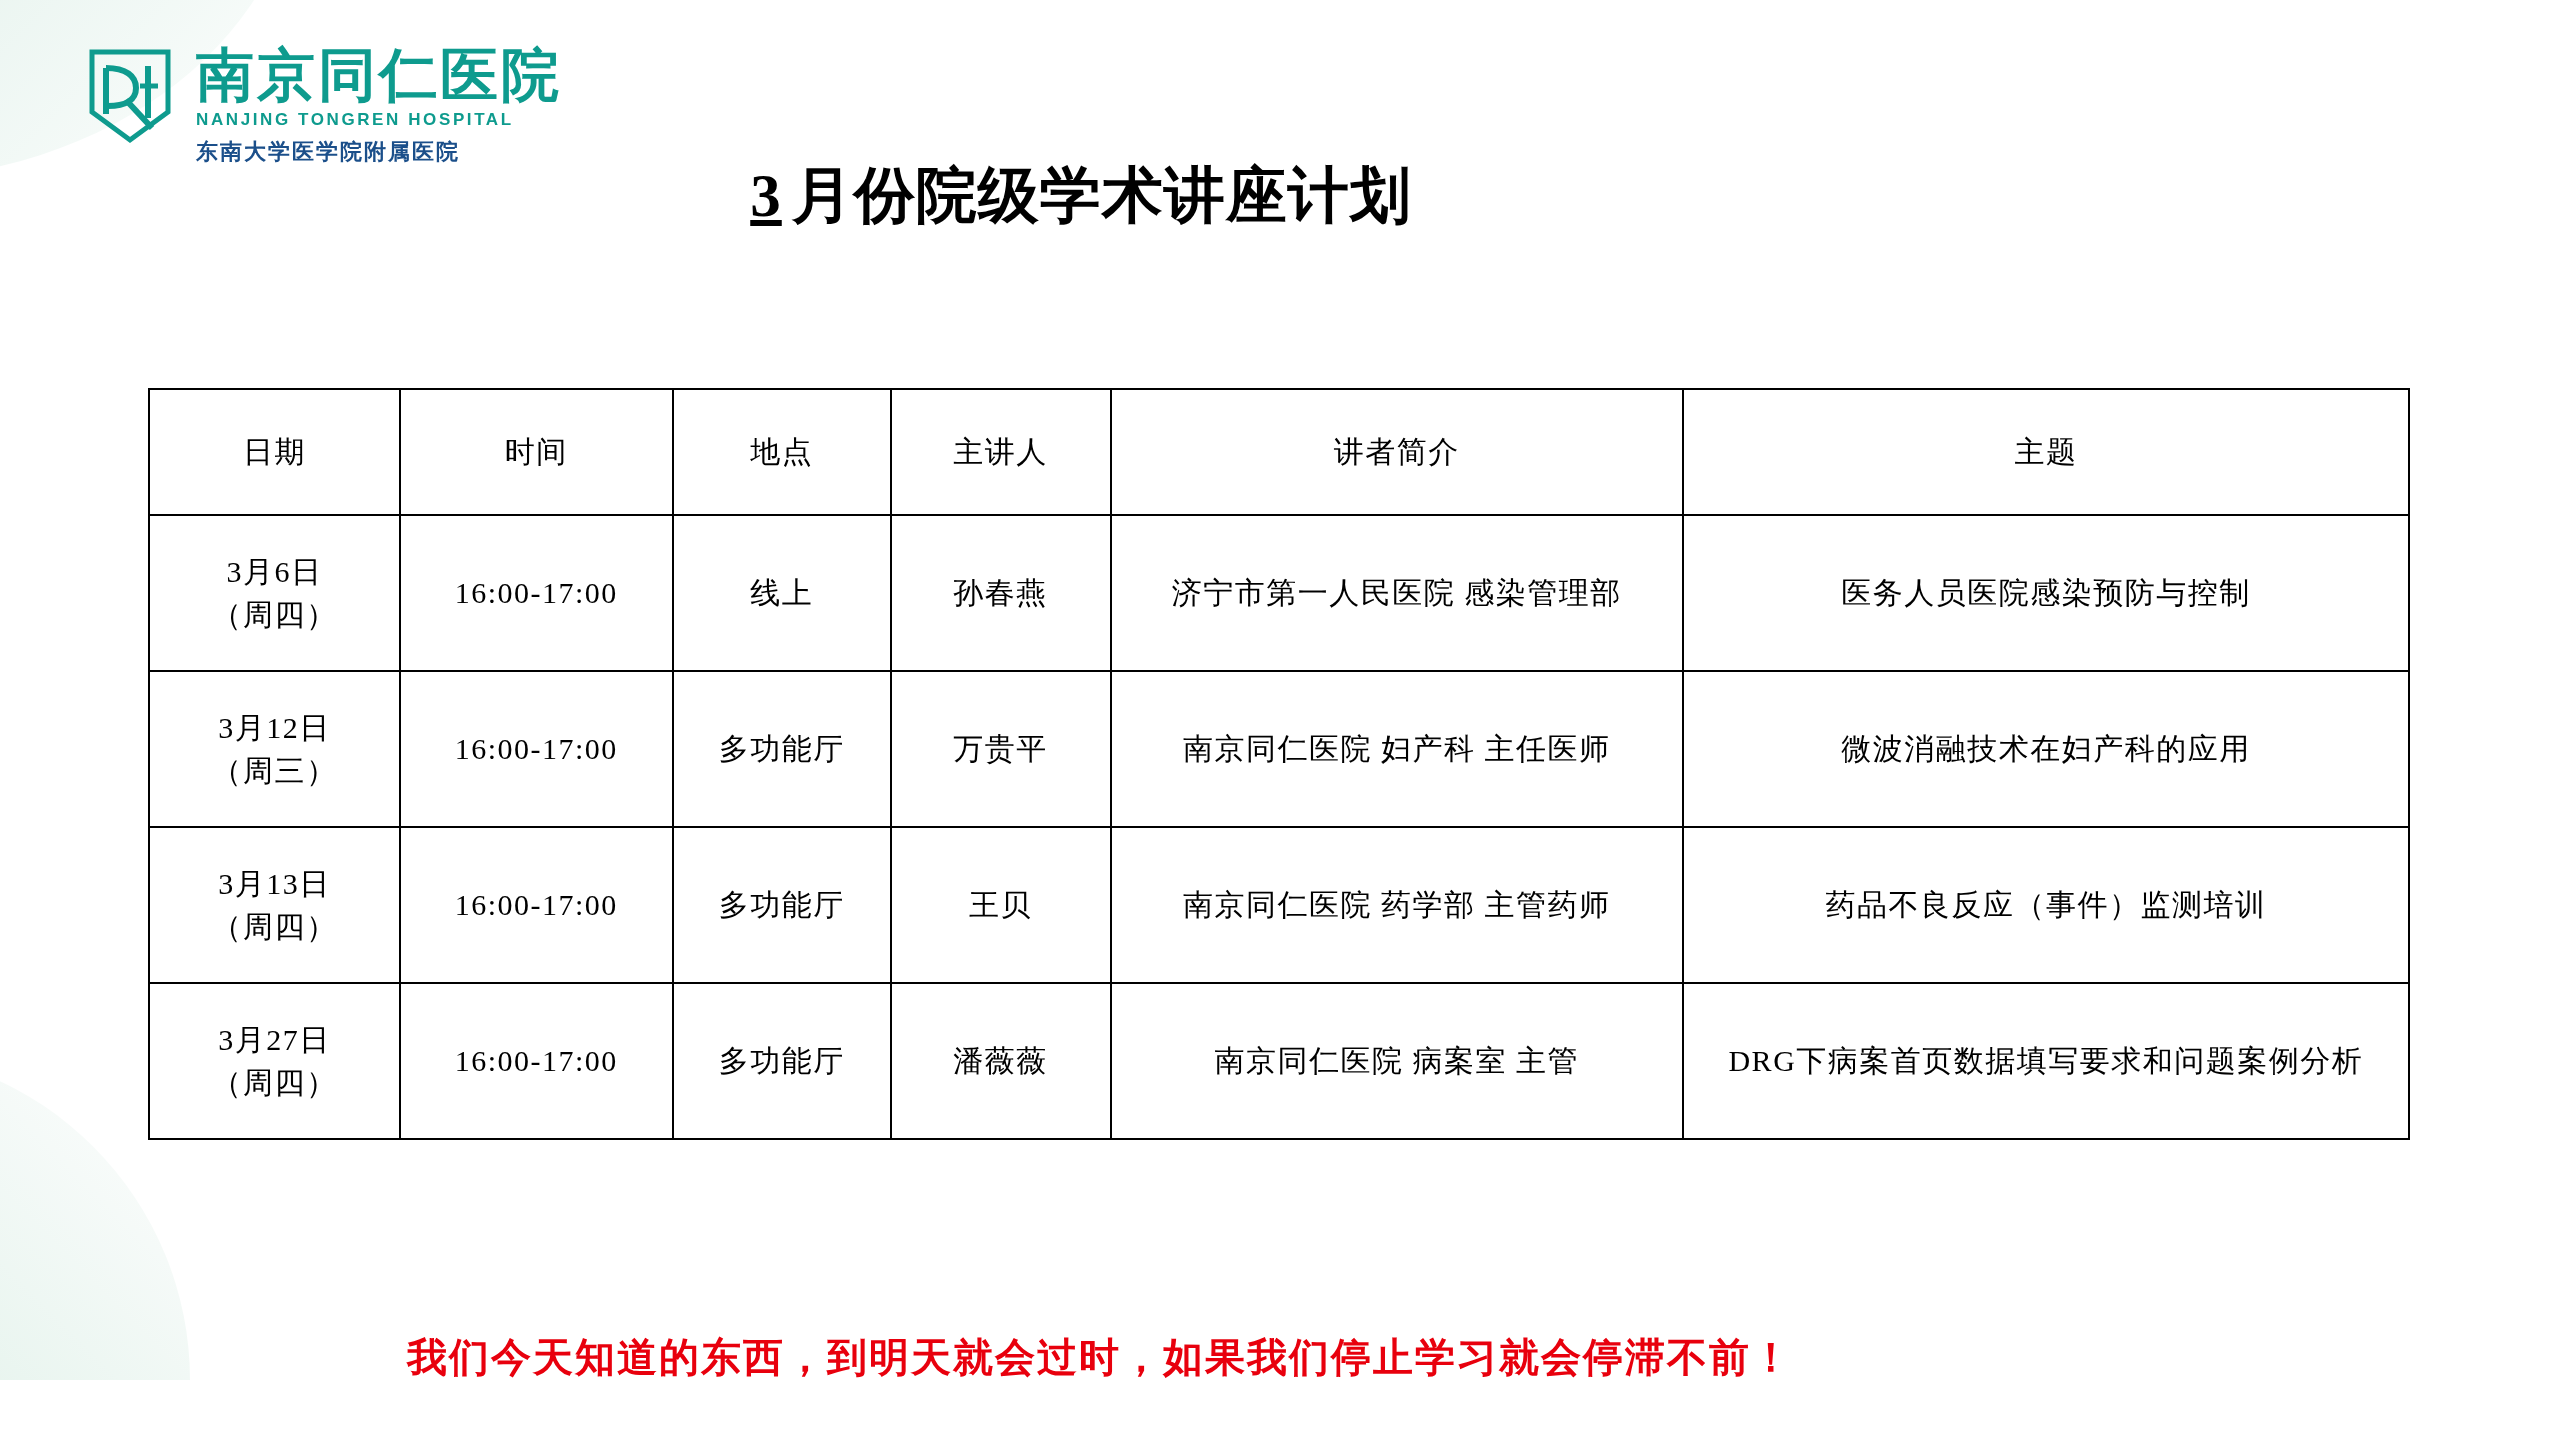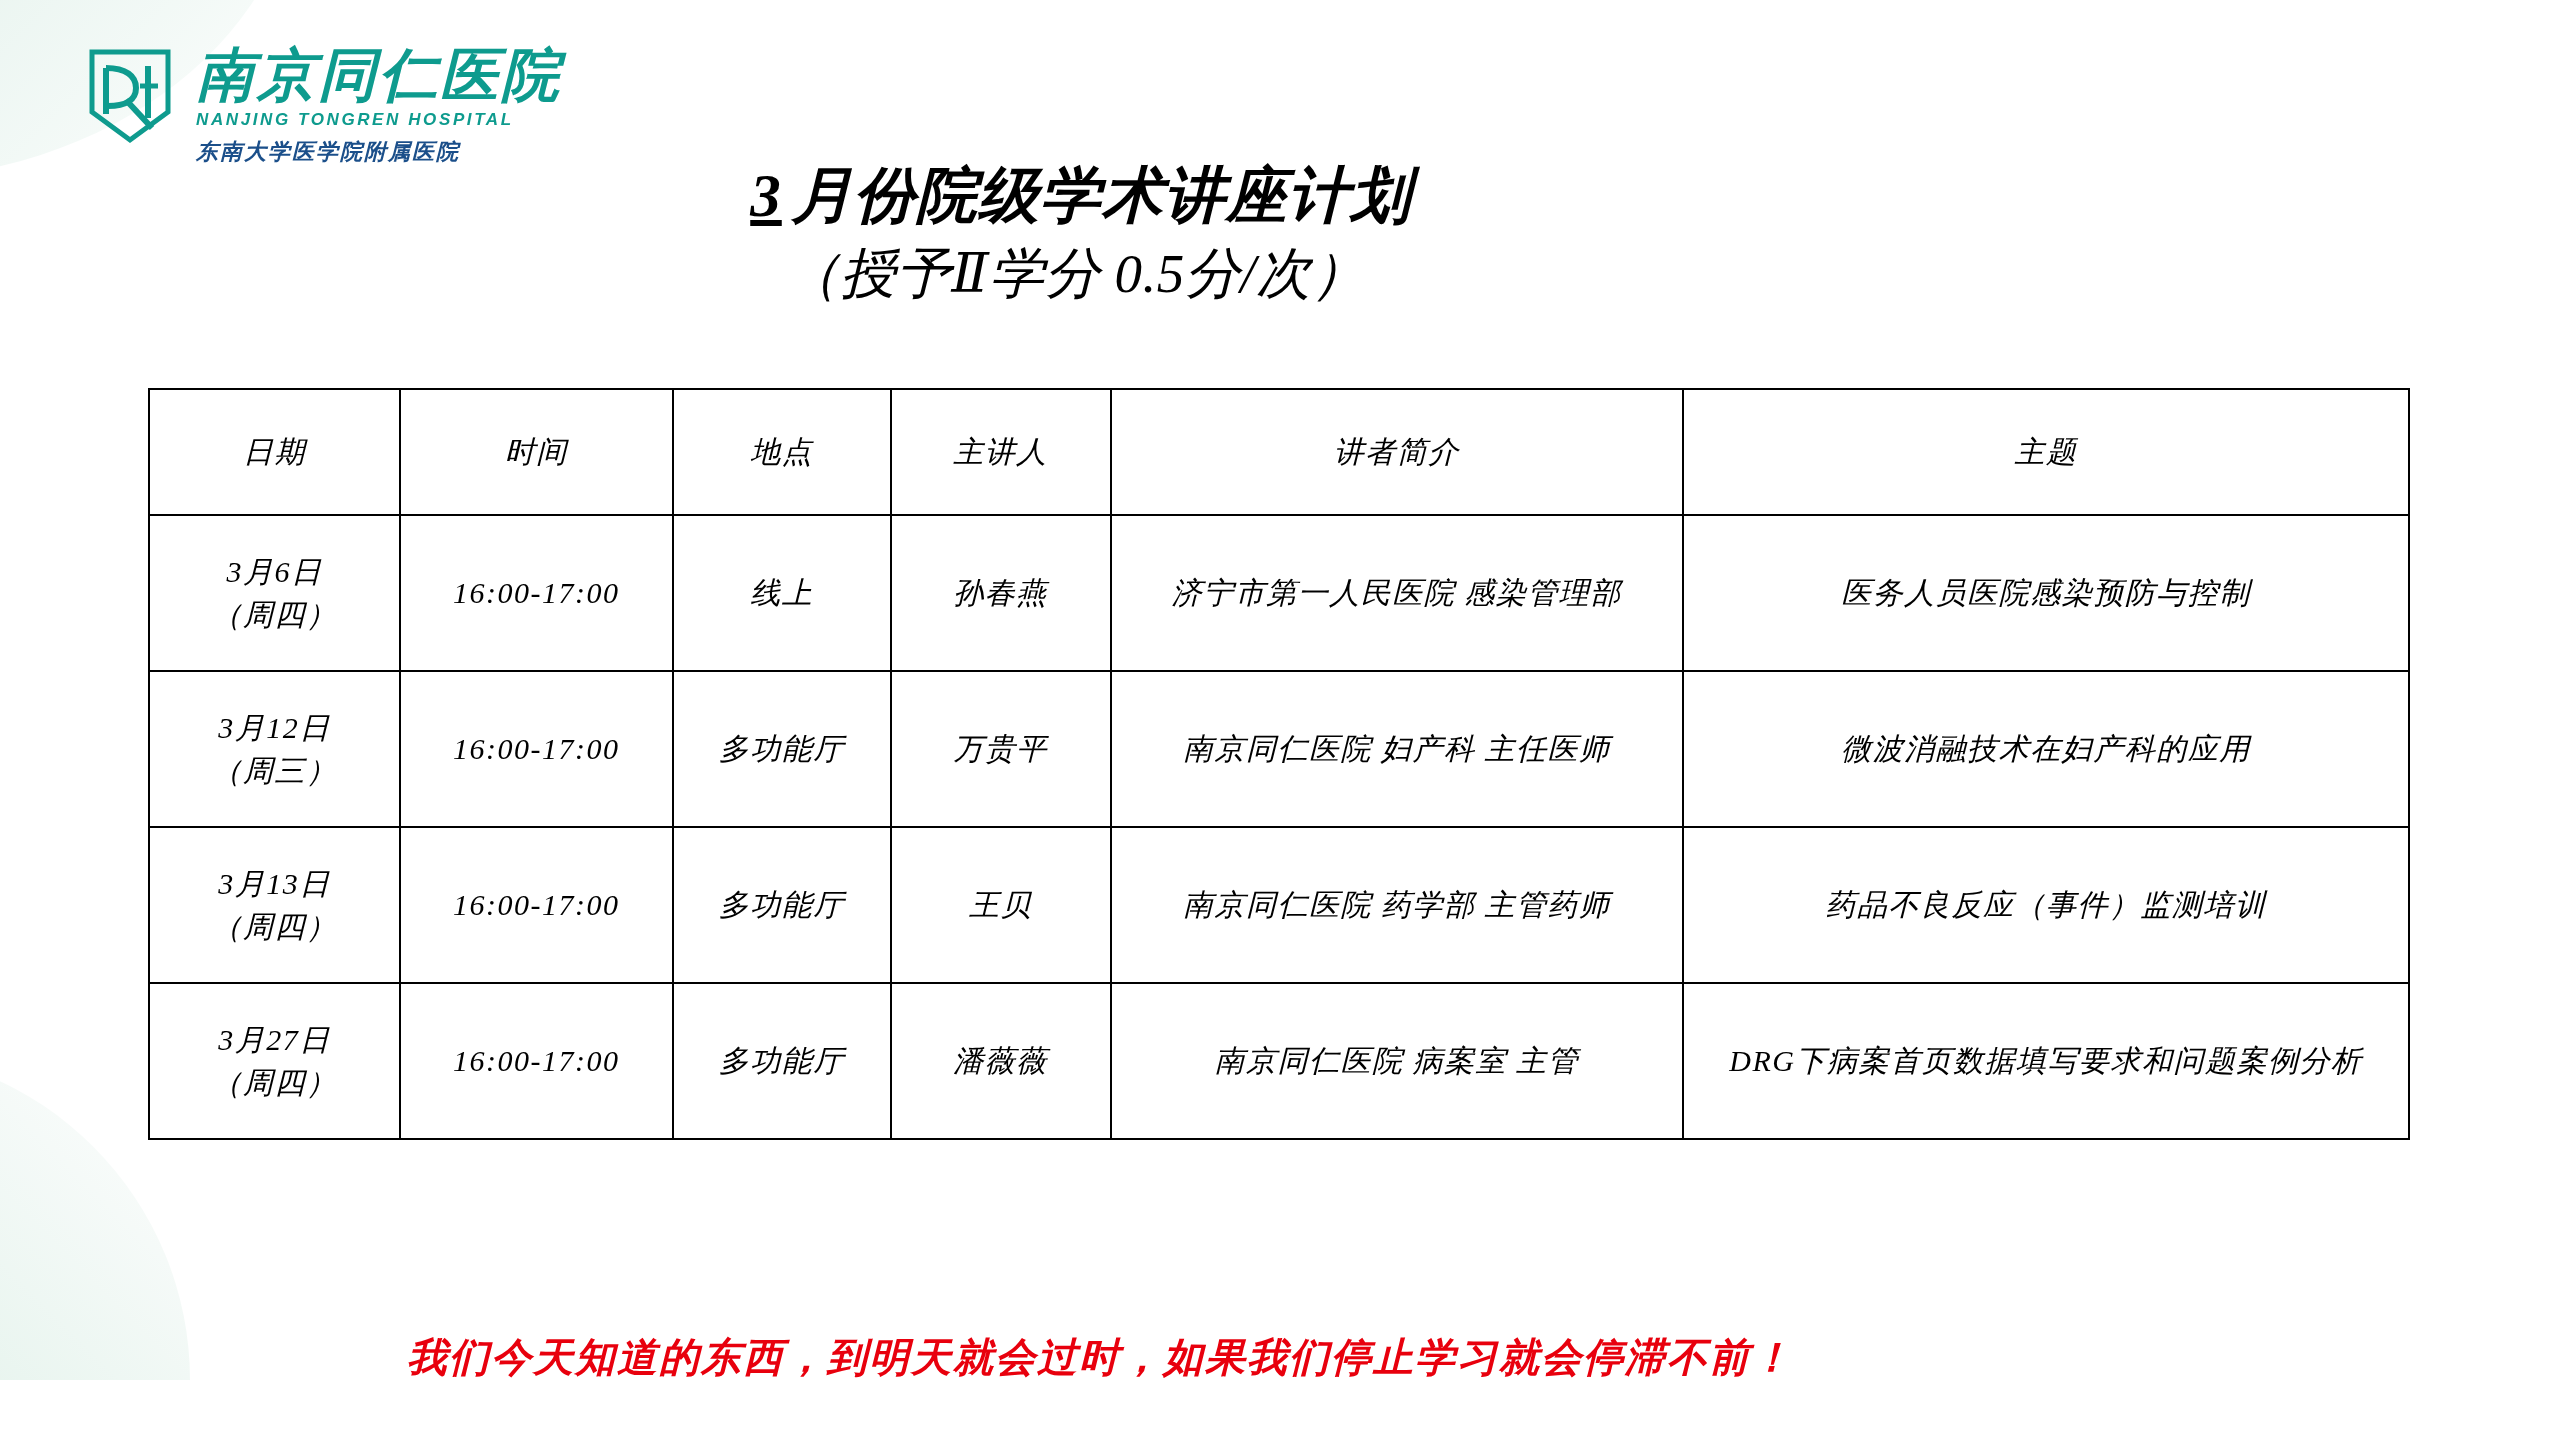--- a/index.html
+++ b/index.html
@@ -11,21 +11,20 @@
     font-family: "Liberation Serif", "DejaVu Serif", serif;
     overflow: hidden;
   }
 
   #slide {
     position: relative;
     width: 2560px;
     height: 1440px;
     background: #ffffff;
     overflow: hidden;
-    font-style: italic;
   }
 
   
   .corner-arc-top {
     position: absolute;
     left: -120px;
     top: -150px;
     width: 420px;
     height: 330px;
     border-radius: 0 0 100% 0;
@@ -210,21 +209,20 @@
       <div class="logo-cn">南京同仁医院</div>
       <div class="logo-en">NANJING TONGREN HOSPITAL</div>
       <div class="logo-sub">东南大学医学院附属医院</div>
     </div>
   </div>
 
   <div class="title-wrap">
     <div class="title-line1">
       <span class="title-month">3</span><span>月份院级学术讲座计划</span>
     </div>
-    <div class="title-line2">（授予Ⅱ学分 0.5分/次）</div>
   </div>
 
   <div class="table-wrap">
     <table class="sched">
       <colgroup>
         <col class="col-date">
         <col class="col-time">
         <col class="col-place">
         <col class="col-speaker">
         <col class="col-intro">

